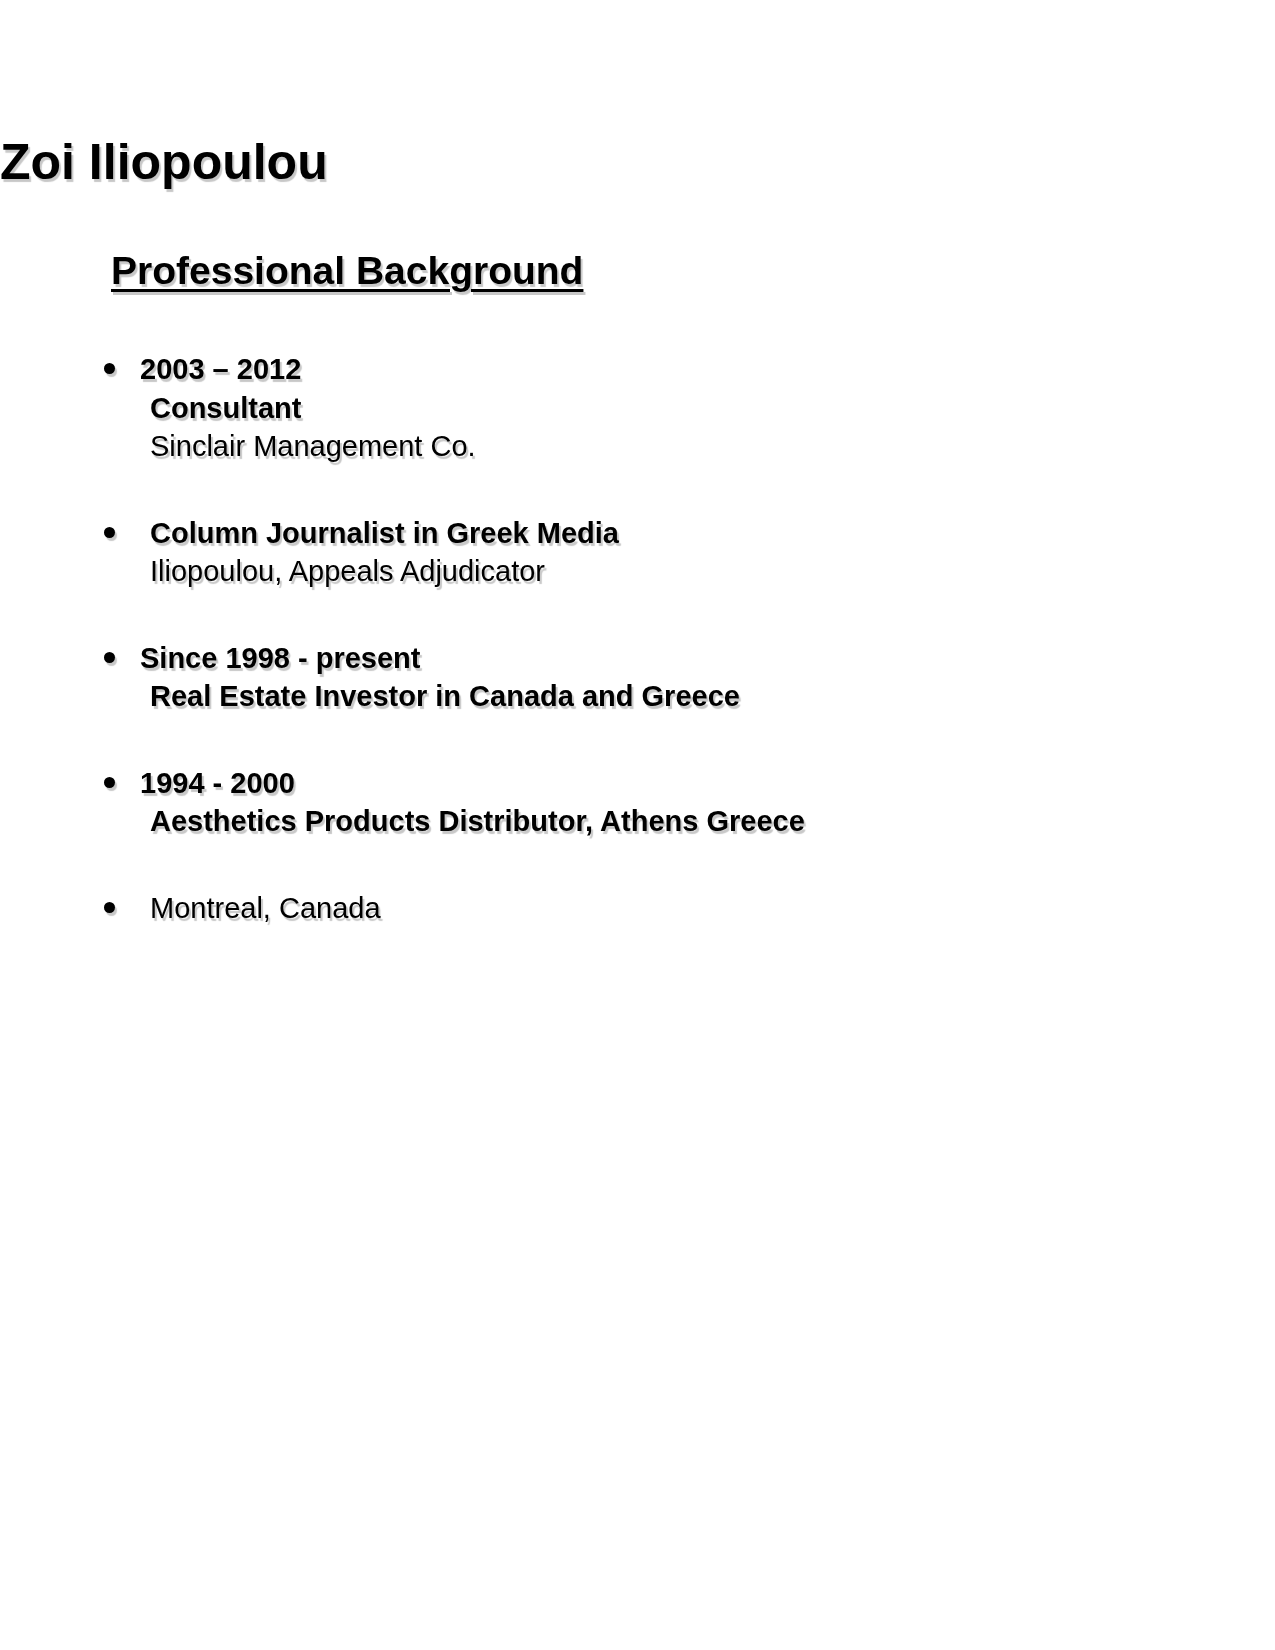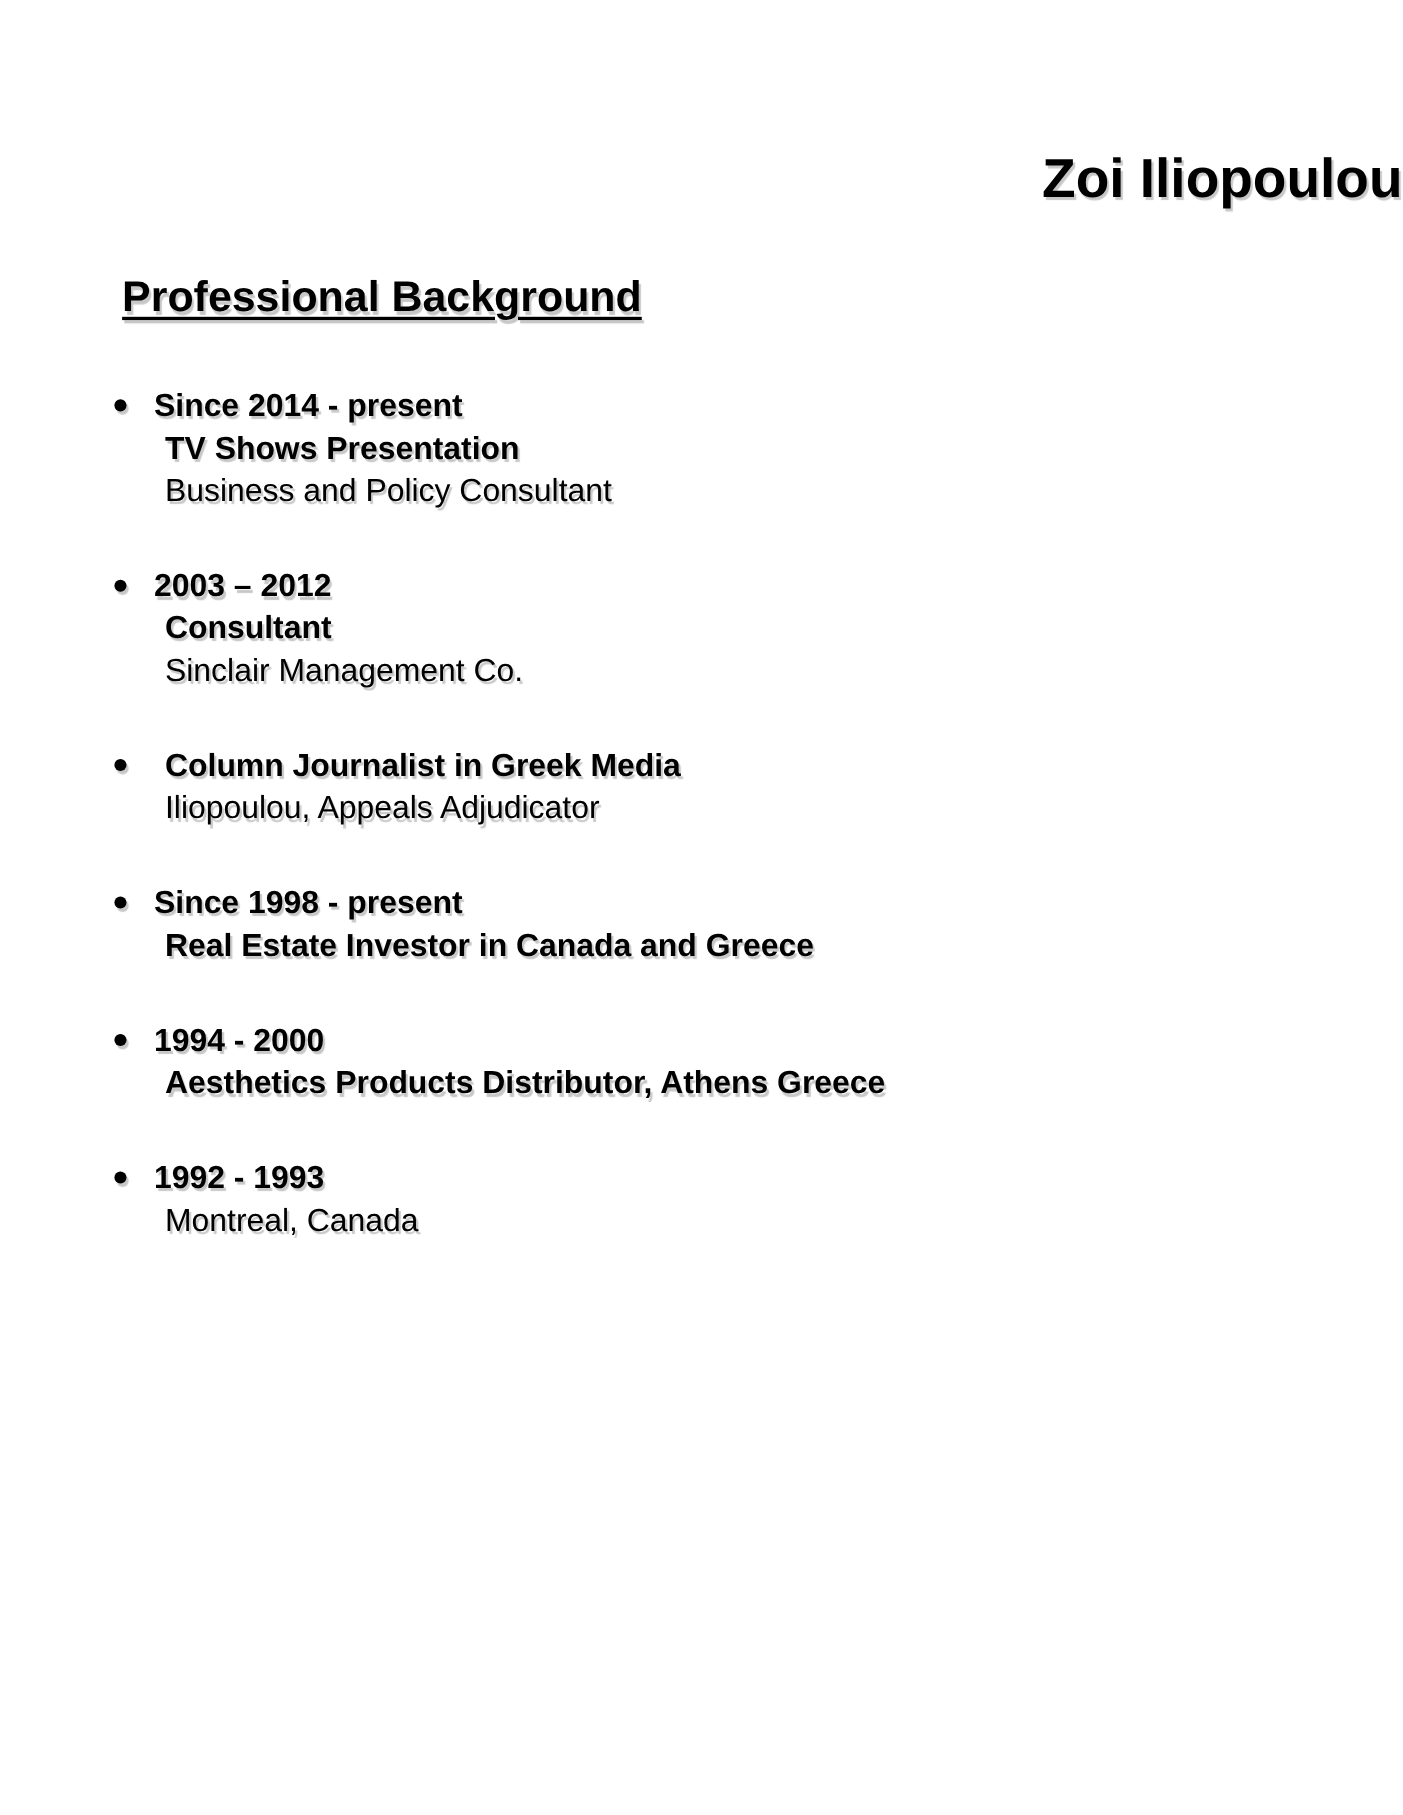--- a/index.html
+++ b/index.html
@@ -12,21 +12,21 @@
     color: #000000;
     font-family: "Liberation Sans", sans-serif;
     overflow: hidden;
     text-shadow: 2px 3px 1px rgba(0,0,0,0.22);
   }
   .doc-title {
     padding-top: 132px;
     font-size: 50px;
     line-height: 60px;
     font-weight: 700;
-    text-align: right;
+    text-align: left;
     letter-spacing: 0px;
   }
   .section-heading {
     margin: 62px 0 0 111px;
     font-size: 39px;
     line-height: 34px;
     font-weight: 700;
     text-decoration: underline;
     text-decoration-thickness: 3px;
     text-underline-offset: 5px;
@@ -57,26 +57,20 @@
 <body>
 
 <div class="page">
 
   <div class="doc-title">Zoi Iliopoulou</div>
 
   <div class="section-heading">Professional Background</div>
 
   <div class="jobs">
 
-    <div class="job">
-      <span class="bullet"></span>
-      <div class="period">Since 2014 - present</div>
-      <div class="role">TV Shows Presentation</div>
-      <div class="org">Business and Policy Consultant</div>
-    </div>
 
 
     <div class="job">
       <span class="bullet"></span>
       <div class="period">2003 – 2012</div>
       <div class="role">Consultant</div>
       <div class="org">Sinclair Management Co.</div>
     </div>
 
     <div class="job">
@@ -92,18 +86,17 @@
     </div>
 
     <div class="job">
       <span class="bullet"></span>
       <div class="period">1994 - 2000</div>
       <div class="role">Aesthetics Products Distributor, Athens Greece</div>
     </div>
 
     <div class="job">
       <span class="bullet"></span>
-      <div class="period">1992 - 1993</div>
       <div class="org">Montreal, Canada</div>
     </div>
 
   </div>
 </div>
 
 </body></html>

